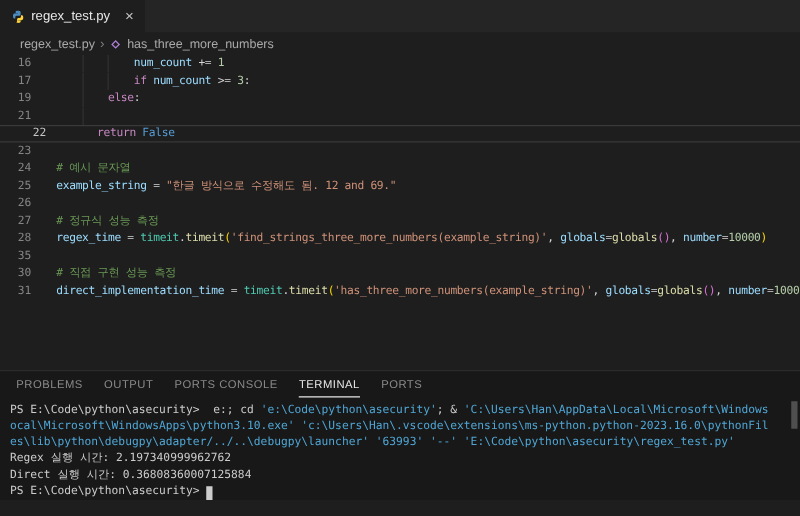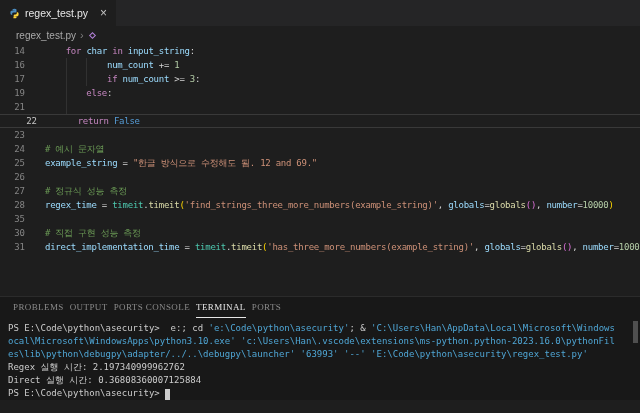--- a/index.html
+++ b/index.html
@@ -32,22 +32,22 @@
   .ln{flex:0 0 36px;text-align:right;padding-right:11px;color:#858585;letter-spacing:0;}
   .current .ln{color:#c6c6c6;margin-left:12px;}
   .code-content{position:relative;padding-left:9px;flex:1;overflow:hidden;}
   .guide{position:absolute;top:0;bottom:0;width:1px;background:#313131;}
   .tk-kw{color:#C586C0}.tk-kw2{color:#569CD6}.tk-var{color:#9CDCFE}.tk-fn{color:#DCDCAA}
   .tk-str{color:#CE9178}.tk-num{color:#B5CEA8}.tk-com{color:#6A9955}.tk-pl{color:#D4D4D4}
   .tk-p1{color:#FFD700}.tk-p2{color:#DA70D6}.tk-mod{color:#4EC9B0}
 
   
   .panel{flex:1;background:#181818;border-top:1px solid #2b2b2b;display:flex;flex-direction:column;position:relative;}
-  .panel-tabs{height:21px;display:flex;gap:6px;padding:0 13px;align-items:stretch;
-              font-size:9px;letter-spacing:0.4px;color:#8a8a8a;flex:0 0 auto;font-family:Liberation Serif, serif;}
+  .panel-tabs{height:21px;display:flex;gap:17px;padding:0 13px;align-items:stretch;
+              font-size:9px;letter-spacing:0.4px;color:#8a8a8a;flex:0 0 auto;}
   .panel-tab{display:flex;align-items:center;border-bottom:1px solid transparent;cursor:pointer;white-space:nowrap;}
   .panel-tab.active{color:#e7e7e7;border-bottom-color:#e7e7e7;}
   .terminal{flex:1;padding:4px 0 0 8px;font-family:"DejaVu Sans Mono",monospace;font-size:9px;
             line-height:13px;overflow:hidden;position:relative;}
   .term-line{white-space:pre;height:13px;overflow:hidden;}
   .tm-pr{color:#cccccc}.tm-cmd{color:#cccccc}.tm-tstr{color:#4FA6D5}.tm-out{color:#cccccc}
   .tm-cur{background:#cccccc;display:inline-block;width:5px;height:11px;vertical-align:-2px;}
   .term-scrollbar{position:absolute;right:2px;top:3px;width:5px;height:22px;background:#4f4f4f;}
 </style>
 </head>
@@ -65,25 +65,25 @@
       </span>
       <span class="tab-label">regex_test.py</span>
       <span class="tab-close">×</span>
     </div>
   </div>
 
   <div class="breadcrumb">
     <span class="crumb">regex_test.py</span>
     <span class="chev">›</span>
     <span class="sym-icon"></span>
+    <span class="crumb">has_three_more_numbers</span>
   </div>
 
   <div class="editor">
     <div id="code-lines">
-        <div class="code-line"><span class="ln">14</span><span class="code-content"><span class="tk-pl">    </span><span class="tk-kw">for</span><span class="tk-pl"> </span><span class="tk-var">char</span><span class="tk-pl"> </span><span class="tk-kw">in</span><span class="tk-pl"> </span><span class="tk-var">input_string</span><span class="tk-pl">:</span></span></div>
         <div class="code-line"><span class="ln">16</span><span class="code-content"><i class="guide" style="left: 29.68px;"></i><i class="guide" style="left: 50.36px;"></i><span class="tk-pl">            </span><span class="tk-var">num_count</span><span class="tk-pl"> += </span><span class="tk-num">1</span></span></div>
         <div class="code-line"><span class="ln">17</span><span class="code-content"><i class="guide" style="left: 29.68px;"></i><i class="guide" style="left: 50.36px;"></i><span class="tk-pl">            </span><span class="tk-kw">if</span><span class="tk-pl"> </span><span class="tk-var">num_count</span><span class="tk-pl"> &gt;= </span><span class="tk-num">3</span><span class="tk-pl">:</span></span></div>
         <div class="code-line"><span class="ln">19</span><span class="code-content"><i class="guide" style="left: 29.68px;"></i><span class="tk-pl">        </span><span class="tk-kw">else</span><span class="tk-pl">:</span></span></div>
         <div class="code-line"><span class="ln">21</span><span class="code-content"><i class="guide" style="left: 29.68px;"></i><span class="tk-pl">        </span></span></div>
         <div class="code-line current"><span class="ln">22</span><span class="code-content"><span class="tk-pl">    </span><span class="tk-kw">return</span><span class="tk-pl"> </span><span class="tk-kw2">False</span></span></div>
         <div class="code-line"><span class="ln">23</span><span class="code-content"><span class="tk-pl"></span></span></div>
         <div class="code-line"><span class="ln">24</span><span class="code-content"><span class="tk-pl"></span><span class="tk-com"># 예시 문자열</span></span></div>
         <div class="code-line"><span class="ln">25</span><span class="code-content"><span class="tk-pl"></span><span class="tk-var">example_string</span><span class="tk-pl"> = </span><span class="tk-str">"한글 방식으로 수정해도 됨. 12 and 69."</span></span></div>
         <div class="code-line"><span class="ln">26</span><span class="code-content"><span class="tk-pl"></span></span></div>
         <div class="code-line"><span class="ln">27</span><span class="code-content"><span class="tk-pl"></span><span class="tk-com"># 정규식 성능 측정</span></span></div>

